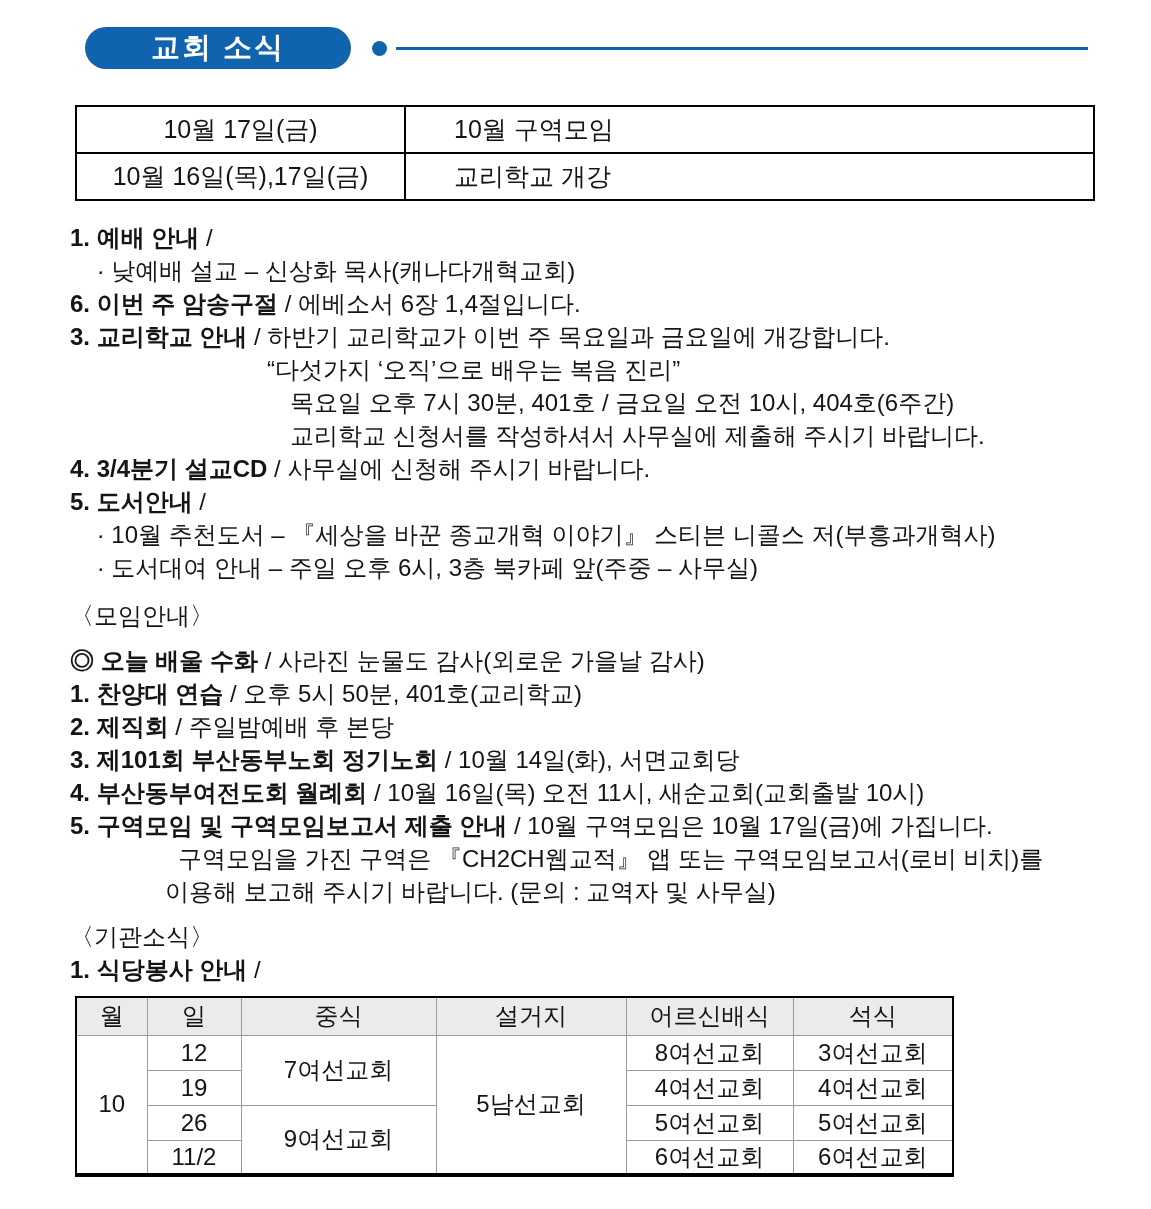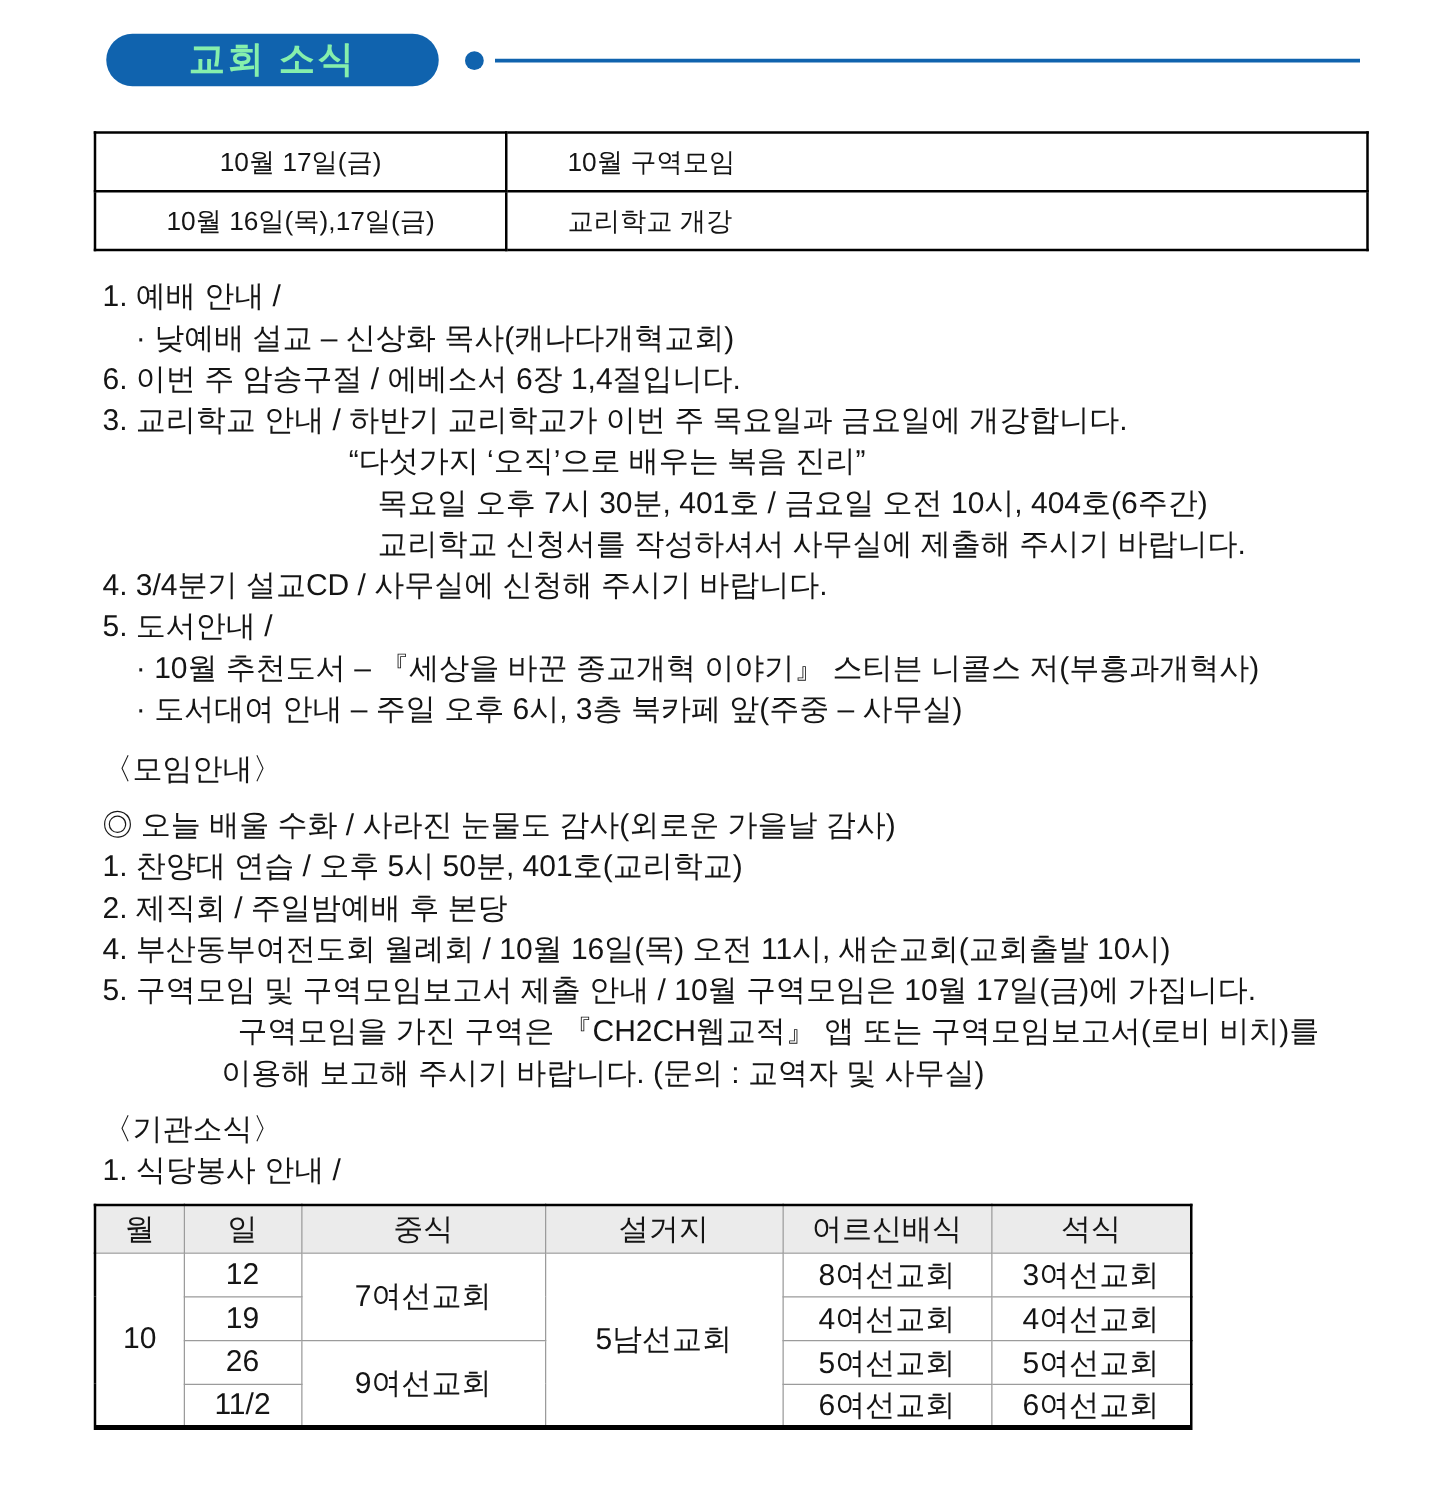--- a/index.html
+++ b/index.html
@@ -15,46 +15,46 @@
   
   .header-row { display: flex; align-items: center; height: 42px; }
   .badge {
     margin-left: 15px;
     width: 266px; height: 42px;
     background: #1063ae;
     border-radius: 22px;
     display: flex; align-items: center; justify-content: center;
   }
   .badge span {
-    color: #86efac; font-size: 29px; font-weight: 700; letter-spacing: 2px;
+    color: #ffffff; font-size: 29px; font-weight: 700; letter-spacing: 2px;
   }
   .hdr-dot {
     width: 15px; height: 15px; border-radius: 50%;
     background: #1063ae; margin-left: 21px; flex: 0 0 auto;
   }
   .hdr-rule {
     width: 692px; height: 3px; background: #1063ae; margin-left: 9px;
   }
 
   
   table { border-collapse: collapse; }
   .schedule {
     margin: 36px 0 0 5px;
     width: 1020px; table-layout: fixed;
     border: 2px solid #000;
-    font-size: 21px;
+    font-size: 25px;
   }
   .schedule td { border: 2px solid #000; height: 47px; vertical-align: middle; }
   .schedule td.date { width: 329px; text-align: center; }
   .schedule td.event { padding-left: 48px; text-align: left; }
 
   
   .content { margin-top: 20px; font-size: 24px; }
   .l { line-height: 33px; white-space: pre; }
-  .l .b { font-weight: 400; margin-left: 12px; }
+  .l .b { font-weight: 700; }
   .ind-bullet { padding-left: 20px; }
   .ind-a { padding-left: 197px; }
   .ind-b { padding-left: 220px; }
   .ind-c { padding-left: 108px; }
   .ind-d { padding-left: 95px; }
   .gap-sm { margin-top: 12px; }
   .gap-md { margin-top: 15px; }
 
   
   .duty {
@@ -108,20 +108,21 @@
     <div class="l ind-b"><span class="b"></span><span>목요일 오후 7시 30분, 401호 / 금요일 오전 10시, 404호(6주간)</span></div>
     <div class="l ind-b"><span class="b"></span><span>교리학교 신청서를 작성하셔서 사무실에 제출해 주시기 바랍니다.</span></div>
     <div class="l"><span class="b">4. 3/4분기 설교CD</span><span> / 사무실에 신청해 주시기 바랍니다.</span></div>
     <div class="l"><span class="b">5. 도서안내</span><span> /</span></div>
     <div class="l ind-bullet"><span class="b"></span><span> · 10월 추천도서 – 『세상을 바꾼 종교개혁 이야기』 스티븐 니콜스 저(부흥과개혁사)</span></div>
     <div class="l ind-bullet"><span class="b"></span><span> · 도서대여 안내 – 주일 오후 6시, 3층 북카페 앞(주중 – 사무실)</span></div>
     <div class="l gap-md"><span class="b"></span><span>〈모임안내〉</span></div>
     <div class="l gap-sm"><span class="b">◎ 오늘 배울 수화</span><span> / 사라진 눈물도 감사(외로운 가을날 감사)</span></div>
     <div class="l"><span class="b">1. 찬양대 연습</span><span> / 오후 5시 50분, 401호(교리학교)</span></div>
     <div class="l"><span class="b">2. 제직회</span><span> / 주일밤예배 후 본당</span></div>
+    <div class="l"><span class="b">3. 제101회 부산동부노회 정기노회</span><span> / 10월 14일(화), 서면교회당</span></div>
     <div class="l"><span class="b">4. 부산동부여전도회 월례회</span><span> / 10월 16일(목) 오전 11시, 새순교회(교회출발 10시)</span></div>
     <div class="l"><span class="b">5. 구역모임 및 구역모임보고서 제출 안내</span><span> / 10월 구역모임은 10월 17일(금)에 가집니다.</span></div>
     <div class="l ind-c"><span class="b"></span><span>구역모임을 가진 구역은 『CH2CH웹교적』 앱 또는 구역모임보고서(로비 비치)를</span></div>
     <div class="l ind-d"><span class="b"></span><span>이용해 보고해 주시기 바랍니다. (문의 : 교역자 및 사무실)</span></div>
     <div class="l gap-sm"><span class="b"></span><span>〈기관소식〉</span></div>
     <div class="l"><span class="b">1. 식당봉사 안내</span><span> /</span></div>
   </div>
 
   <table class="duty">
     <colgroup>

